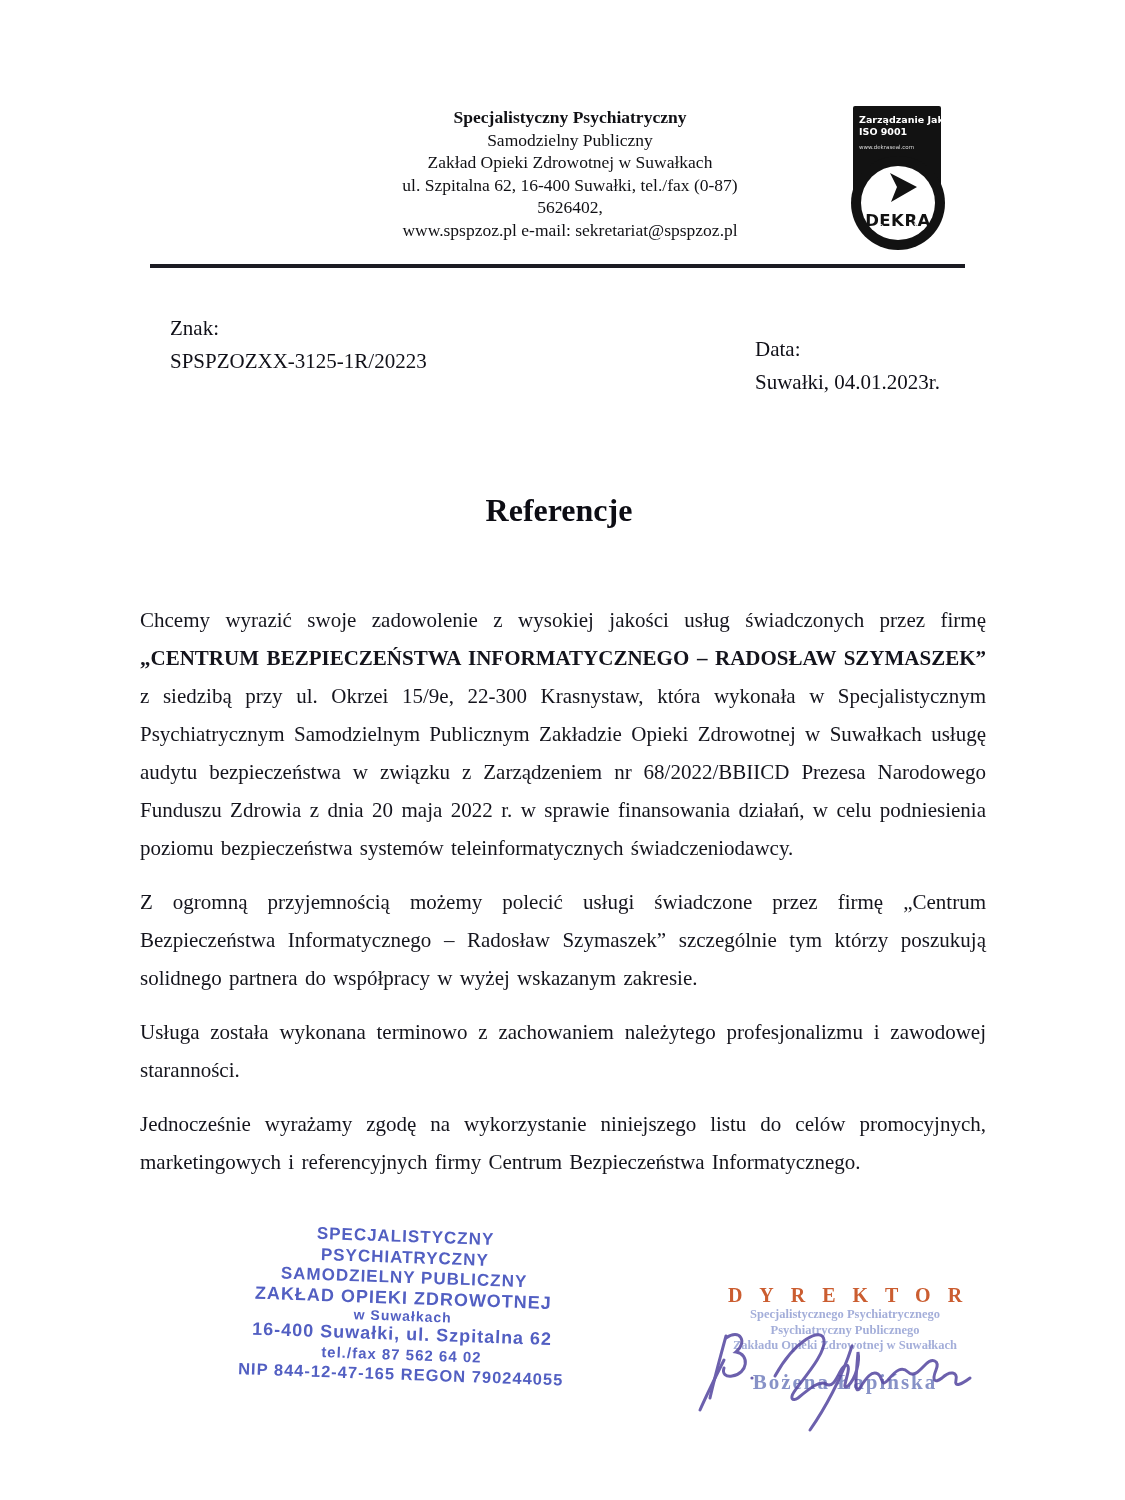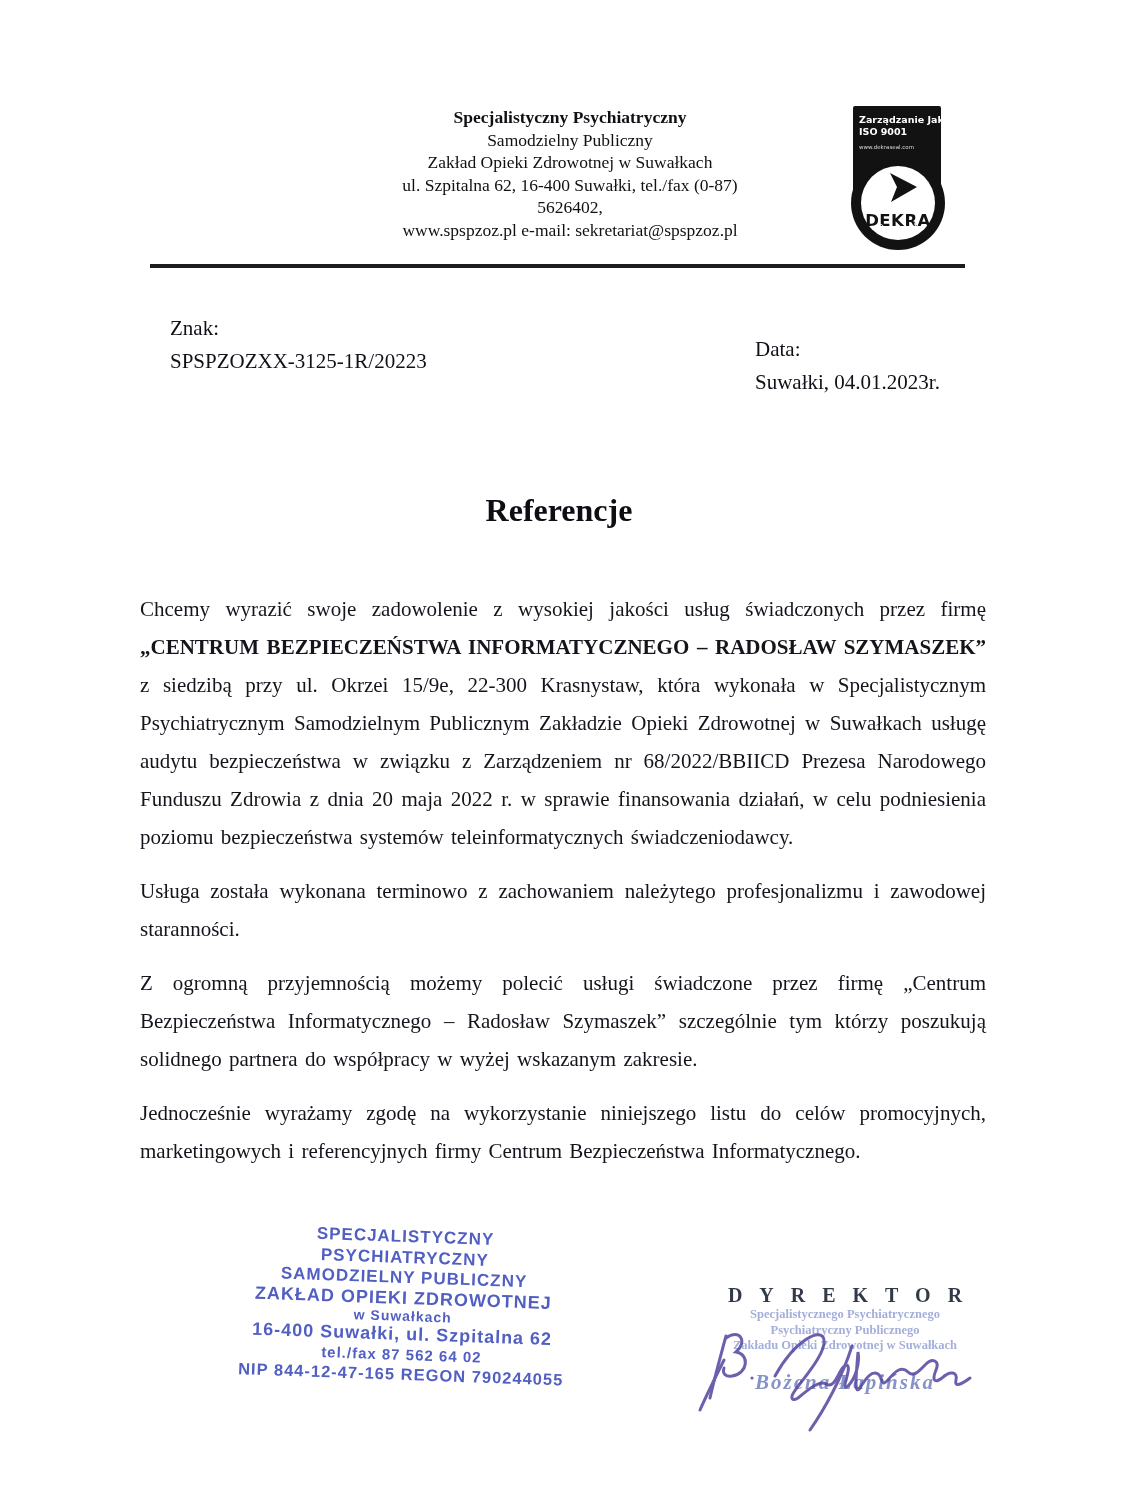--- a/index.html
+++ b/index.html
@@ -31,21 +31,21 @@
   
   .doc-title {
     position:absolute; top:492px; left:136px; width:846px;
     text-align:center; font-size:32px; font-weight:bold; color:#0d0d14;
   }
   .body-text {
     position:absolute; top:588px; left:140px; width:846px;
     font-size:21px; line-height:38px; text-align:justify; color:#14141c;
     word-spacing:2px;
   }
-  .body-text p { margin:2px 0 16px 0; }
+  .body-text p { margin:13px 0 16px 0; }
   .body-text strong { font-weight:bold; }
 
   
   .org-stamp {
     position:absolute; left:236px; top:1220px; width:340px;
     transform:rotate(2deg); transform-origin:left top;
     text-align:center; font-family:"Liberation Sans", sans-serif; font-weight:bold;
     color:#4553be; opacity:0.93;
   }
   .org-stamp div { letter-spacing:1px; }
@@ -55,25 +55,25 @@
   .st4 { font-size:14px; line-height:15px; }
   .st5 { font-size:18px; line-height:21px; }
   .st6 { font-size:15px; line-height:19px; }
   .st7 { font-size:16.5px; line-height:21px; }
 
   .director-block {
     position:absolute; left:680px; top:1284px; width:330px; text-align:center;
   }
   .director-role {
     font-size:20px; font-weight:600; letter-spacing:17px; padding-left:17px;
-    color:#0f172a; opacity:0.85;
+    color:#c2410c; opacity:0.85;
   }
   .director-line { font-size:12.5px; line-height:15.5px; color:#8d9ad0; font-weight:600; opacity:0.8; }
   .director-name {
-    margin-top:16px; font-size:21px; font-style:italic; font-weight:600;
+    margin-top:16px; font-size:21px; font-weight:600;
     color:#7b87c2; letter-spacing:2px; opacity:0.9;
   }
   .signature-svg { position:absolute; left:10px; top:34px; width:300px; height:115px; }
 </style>
 </head>
 <body>
 
 <div class="page">
 
 
@@ -111,22 +111,22 @@
     <div class="label znak-label">Znak:</div>
     <div class="value znak-value">SPSPZOZXX-3125-1R/20223</div>
     <div class="label data-label">Data:</div>
     <div class="value data-value">Suwałki, 04.01.2023r.</div>
   </div>
 
   <div class="doc-title">Referencje</div>
 
   <div class="body-text">
     <p><span>Chcemy wyrazić swoje zadowolenie z wysokiej jakości usług świadczonych przez firmę </span><strong>„CENTRUM BEZPIECZEŃSTWA INFORMATYCZNEGO – RADOSŁAW SZYMASZEK”</strong><span> z siedzibą przy ul. Okrzei 15/9e, 22-300 Krasnystaw, która wykonała w Specjalistycznym Psychiatrycznym Samodzielnym Publicznym Zakładzie Opieki Zdrowotnej w Suwałkach usługę audytu bezpieczeństwa w związku z Zarządzeniem nr 68/2022/BBIICD Prezesa Narodowego Funduszu Zdrowia z dnia 20 maja 2022 r. w sprawie finansowania działań, w celu podniesienia poziomu bezpieczeństwa systemów teleinformatycznych świadczeniodawcy.</span></p>
+    <p>Z ogromną przyjemnością możemy polecić usługi świadczone przez firmę „Centrum Bezpieczeństwa Informatycznego – Radosław Szymaszek” szczególnie tym którzy poszukują solidnego partnera do współpracy w wyżej wskazanym zakresie.</p>
     <p>Usługa została wykonana terminowo z zachowaniem należytego profesjonalizmu i  zawodowej staranności.</p>
-    <p>Z ogromną przyjemnością możemy polecić usługi świadczone przez firmę „Centrum Bezpieczeństwa Informatycznego – Radosław Szymaszek” szczególnie tym którzy poszukują solidnego partnera do współpracy w wyżej wskazanym zakresie.</p>
     <p>Jednocześnie wyrażamy zgodę na wykorzystanie niniejszego listu do celów promocyjnych, marketingowych i referencyjnych firmy Centrum Bezpieczeństwa Informatycznego.</p>
   </div>
 
   <div class="org-stamp">
     <div class="st1">SPECJALISTYCZNY PSYCHIATRYCZNY</div>
     <div class="st2">SAMODZIELNY PUBLICZNY</div>
     <div class="st3">ZAKŁAD OPIEKI ZDROWOTNEJ</div>
     <div class="st4">w Suwałkach</div>
     <div class="st5">16-400 Suwałki, ul. Szpitalna 62</div>
     <div class="st6">tel./fax 87 562 64 02</div>

